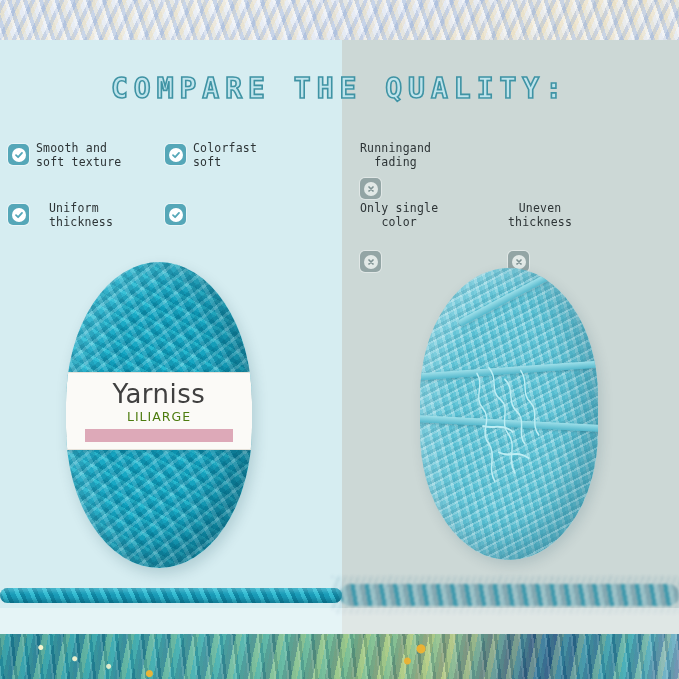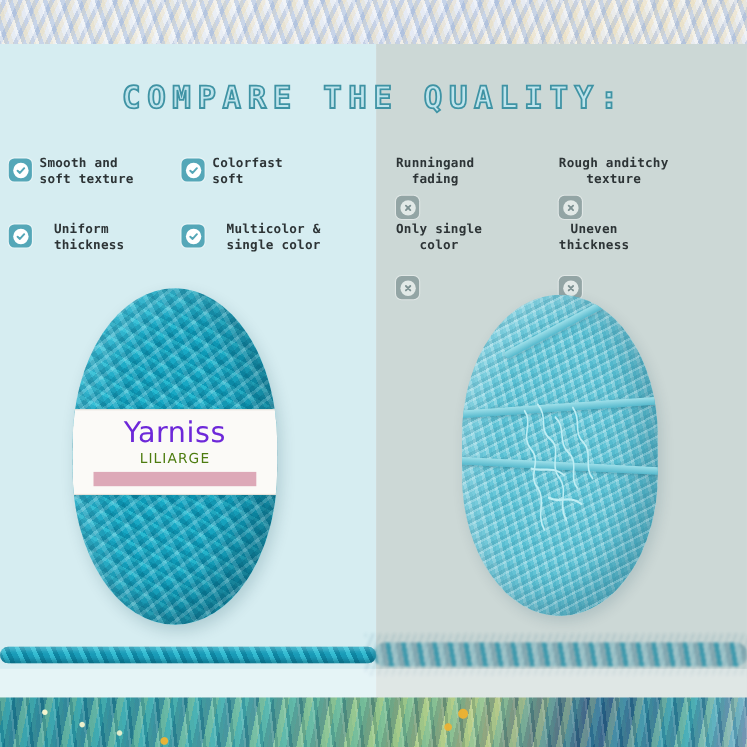--- a/index.html
+++ b/index.html
@@ -51,21 +51,21 @@
     position:absolute;top:72px;left:0;width:679px;text-align:center;
     font-family:"DejaVu Sans Mono", monospace;
     font-size:28px;font-weight:700;letter-spacing:6px;
     color:#bfe4ec;
     -webkit-text-stroke:1.6px #3f93a4;
     text-shadow:0 1px 0 rgba(255,255,255,.6);
     white-space:nowrap;
   }
 
   
-  .features{position:absolute;top:138px;left:0;width:679px;height:112px;font-weight:bold;}
+  .features{position:absolute;top:138px;left:0;width:679px;height:112px;}
   .col{position:absolute;top:0;width:165px;height:112px;}
   .c1{left:8px;} .c2{left:165px;} .c3{left:360px;} .c4{left:508px;}
 
   .feat{position:absolute;display:flex;align-items:flex-start;gap:7px;}
   .feat.r1{top:4px;} .feat.r2{top:64px;gap:20px;}
   .feat.neg{flex-direction:column;justify-content:flex-end;}
 
   .badge{width:21px;height:21px;border-radius:5px;flex:0 0 auto;
          display:flex;align-items:center;justify-content:center;margin-top:2px;}
   .badge.ok{background:#55a7b8;box-shadow:0 0 0 1px rgba(255,255,255,.45);}
@@ -108,21 +108,21 @@
   }
   .label{
     position:absolute;left:0;width:100%;top:110px;height:76px;
     background:#fbfaf7;border-top:1px solid #e6e2da;border-bottom:1px solid #e6e2da;
     box-shadow:0 2px 5px rgba(0,50,70,.18);
     display:flex;flex-direction:column;align-items:center;justify-content:center;
   }
   .label .inner{width:148px;}
   .brand{
     font-family:"DejaVu Sans", sans-serif;
-    font-size:26px;color:#6d28d9;text-align:center;line-height:28px;letter-spacing:.5px;
+    font-size:26px;color:#404040;text-align:center;line-height:28px;letter-spacing:.5px;
   }
   .sub{
     font-family:"DejaVu Sans", sans-serif;
     font-size:12.5px;color:#4d7c0f;text-align:center;letter-spacing:1px;margin-top:1px;
   }
   .pinkbar{height:13px;background:#dda9b8;margin-top:5px;}
 
   
   .ball-bad{
     position:absolute;left:420px;top:268px;width:178px;height:292px;
@@ -224,22 +224,20 @@
 soft</span>
       </div>
       <div class="feat r2">
         <span class="badge ok">
           <span class="disc">
             <svg width="10" height="10" viewBox="0 0 10 10">
                 <path d="M2 5.2 L4.1 7.2 L8 2.9" fill="none" stroke="#55a7b8" stroke-width="1.8" stroke-linecap="round" stroke-linejoin="round"></path>
               </svg>
           </span>
         </span>
-        <span class="ftext">Multicolor &amp;
-single color</span>
       </div>
     </div>
 
     <div class="col c3">
       <div class="feat neg r1">
         <span class="ftext">Runningand
 fading</span>
         <span class="badge no">
           <span class="disc">
             <svg width="10" height="10" viewBox="0 0 10 10">
@@ -255,31 +253,20 @@
           <span class="disc">
             <svg width="10" height="10" viewBox="0 0 10 10">
                 <path d="M3 3 L7 7 M7 3 L3 7" fill="none" stroke="#7d9192" stroke-width="1.7" stroke-linecap="round"></path>
               </svg>
           </span>
         </span>
       </div>
     </div>
 
     <div class="col c4">
-      <div class="feat neg r1">
-        <span class="ftext">Rough anditchy
-texture</span>
-        <span class="badge no">
-          <span class="disc">
-            <svg width="10" height="10" viewBox="0 0 10 10">
-                <path d="M3 3 L7 7 M7 3 L3 7" fill="none" stroke="#7d9192" stroke-width="1.7" stroke-linecap="round"></path>
-              </svg>
-          </span>
-        </span>
-      </div>
       <div class="feat neg r2">
         <span class="ftext">Uneven
 thickness</span>
         <span class="badge no">
           <span class="disc">
             <svg width="10" height="10" viewBox="0 0 10 10">
                 <path d="M3 3 L7 7 M7 3 L3 7" fill="none" stroke="#7d9192" stroke-width="1.7" stroke-linecap="round"></path>
               </svg>
           </span>
         </span>

